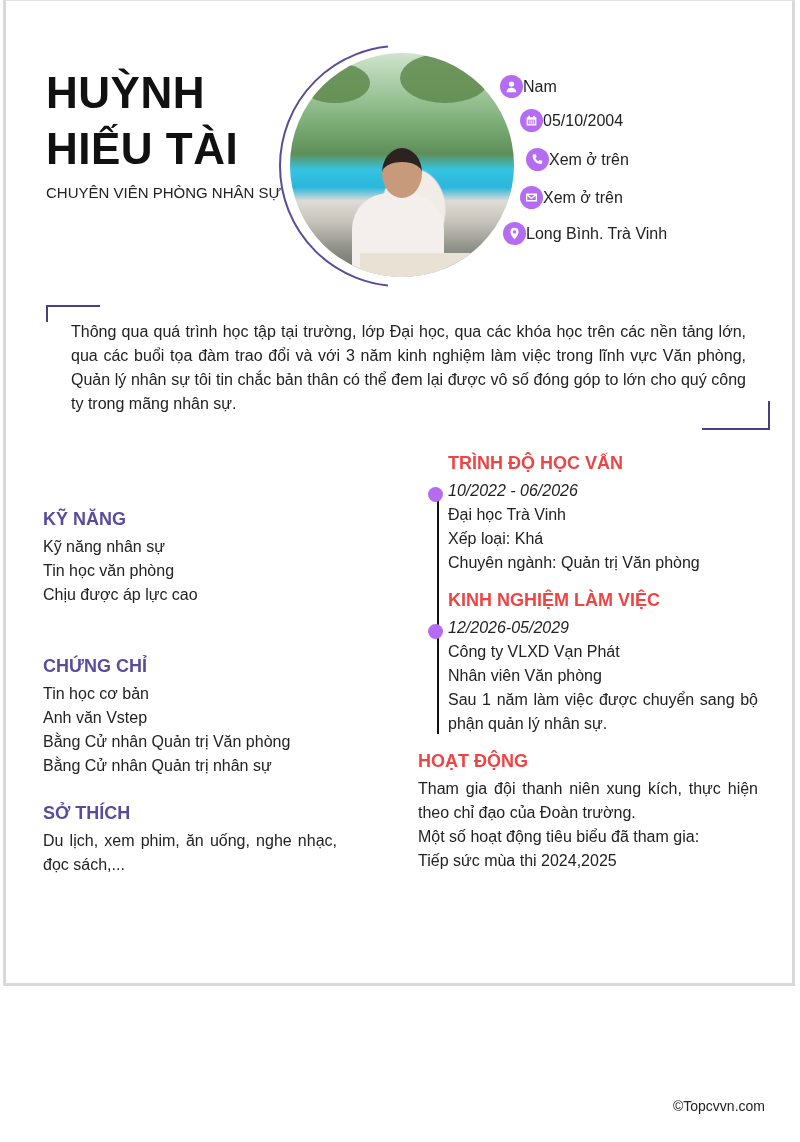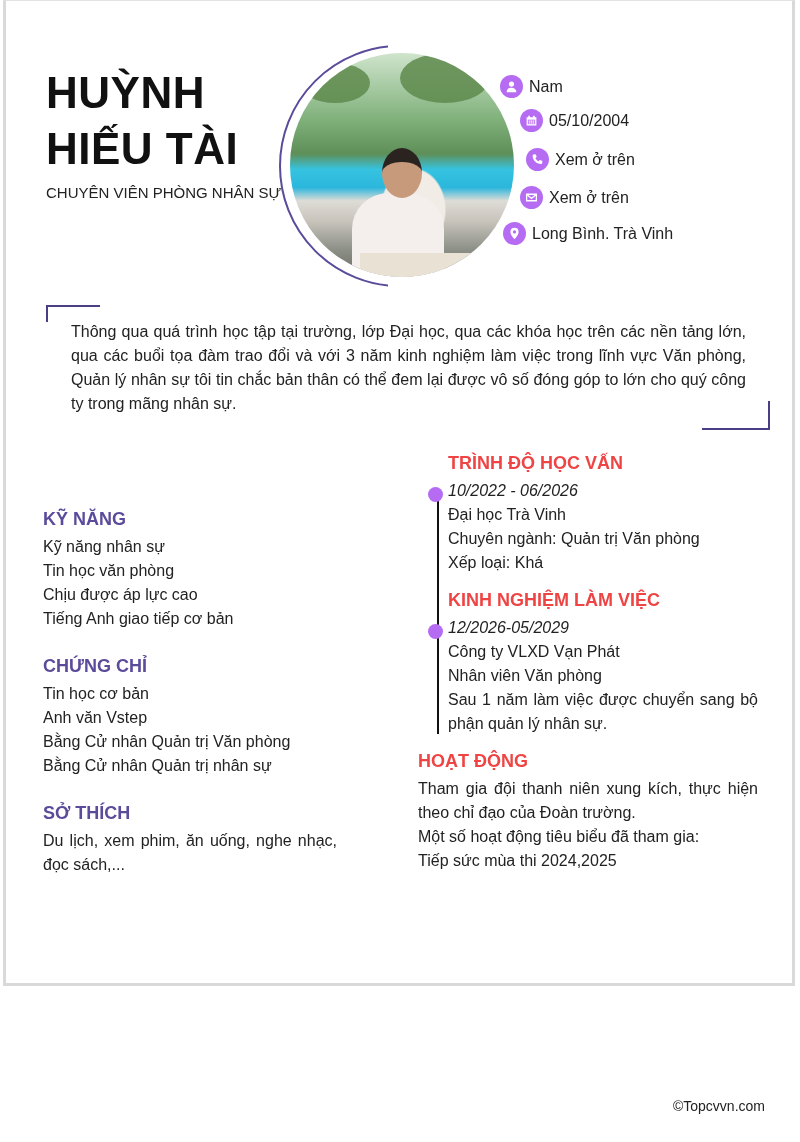--- a/index.html
+++ b/index.html
@@ -39,21 +39,21 @@
   .photo .person-head {
     position: absolute; left: 92px; top: 95px; width: 40px; height: 50px; border-radius: 50%;
     background: #c79a7c; border-top: 14px solid #2a2320; box-sizing: border-box;
   }
   .photo .table {
     position: absolute; left: 70px; top: 200px; width: 160px; height: 30px; background: #e9e2d4;
   }
   .photo .palm {
     position: absolute; background: #5e8a4c; border-radius: 50%; opacity: .85;
   }
-  .contact-row { position: absolute; display: flex; align-items: center; gap: 6px; font-size: 16px; color: #222; white-space: nowrap; }
+  .contact-row { position: absolute; display: flex; align-items: center; font-size: 16px; color: #222; white-space: nowrap; }
   .c-icon {
     width: 23px; height: 23px; border-radius: 50%; background: #b56cf2;
     display: inline-flex; align-items: center; justify-content: center; flex: none;
   }
   .c-icon svg { width: 13px; height: 13px; fill: #fff; }
   .corner-tl { left: 40px; top: 304px; width: 54px; height: 17px; border-top: 2px solid #4a3e86; border-left: 2px solid #4a3e86; box-sizing: border-box; }
   .corner-br { left: 696px; top: 400px; width: 68px; height: 29px; border-bottom: 2px solid #4a3e86; border-right: 2px solid #4a3e86; box-sizing: border-box; }
   .summary {
     left: 65px; top: 319px; width: 675px; font-size: 16px; line-height: 24px; color: #222;
     text-align: justify;
@@ -145,21 +145,20 @@
   <div class="abs corner-tl"></div>
   <div class="abs summary">Thông qua quá trình học tập tại trường, lớp Đại học, qua các khóa học trên các nền tảng lớn, qua các buổi tọa đàm trao đổi và với 3 năm kinh nghiệm làm việc trong lĩnh vực Văn phòng, Quản lý nhân sự tôi tin chắc bản thân có thể đem lại được vô số đóng góp to lớn cho quý công ty trong mãng nhân sự.</div>
   <div class="abs corner-br"></div>
 
   <div class="abs" style="left:37px;top:458px;width:300px;">
     <div class="sec-title">KỸ NĂNG</div>
     <div class="sec-list">
       <div>Kỹ năng nhân sự</div>
       <div>Tin học văn phòng</div>
       <div>Chịu được áp lực cao</div>
-      <div>Tiếng Anh giao tiếp cơ bản</div>
     </div>
   </div>
 
   <div class="abs" style="left:37px;top:605px;width:300px;">
     <div class="sec-title">CHỨNG CHỈ</div>
     <div class="sec-list">
       <div>Tin học cơ bản</div>
       <div>Anh văn Vstep</div>
       <div>Bằng Cử nhân Quản trị Văn phòng</div>
       <div>Bằng Cử nhân Quản trị nhân sự</div>
@@ -172,22 +171,22 @@
   </div>
 
   <div class="abs timeline-line"></div>
   <div class="abs dot" style="left:422px;top:486px;"></div>
   <div class="abs dot" style="left:422px;top:623px;"></div>
 
   <div class="abs" style="left:442px;top:450px;width:310px;">
     <div class="r-title">TRÌNH ĐỘ HỌC VẤN</div>
     <div class="r-text r-date" style="margin-top:4px;">10/2022 - 06/2026</div>
     <div class="r-text">Đại học Trà Vinh</div>
+    <div class="r-text">Xếp loại: Khá</div>
     <div class="r-text">Chuyên ngành: Quản trị Văn phòng</div>
-    <div class="r-text">Xếp loại: Khá</div>
   </div>
 
   <div class="abs" style="left:442px;top:587px;width:310px;">
     <div class="r-title">KINH NGHIỆM LÀM VIỆC</div>
     <div class="r-text r-date" style="margin-top:4px;font-style:italic;">12/2026-05/2029</div>
     <div class="r-text">Công ty VLXD Vạn Phát</div>
     <div class="r-text">Nhân viên Văn phòng</div>
     <div class="r-text justify">Sau 1 năm làm việc được chuyển sang bộ phận quản lý nhân sự.</div>
   </div>
 

